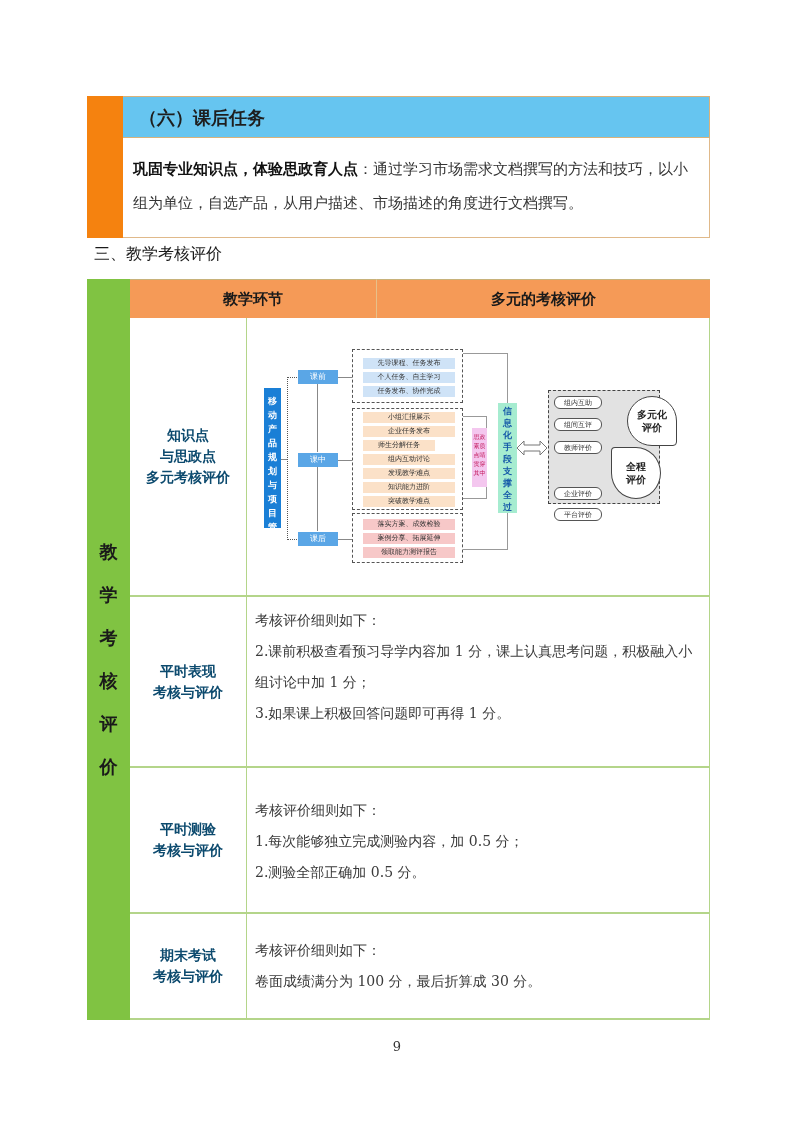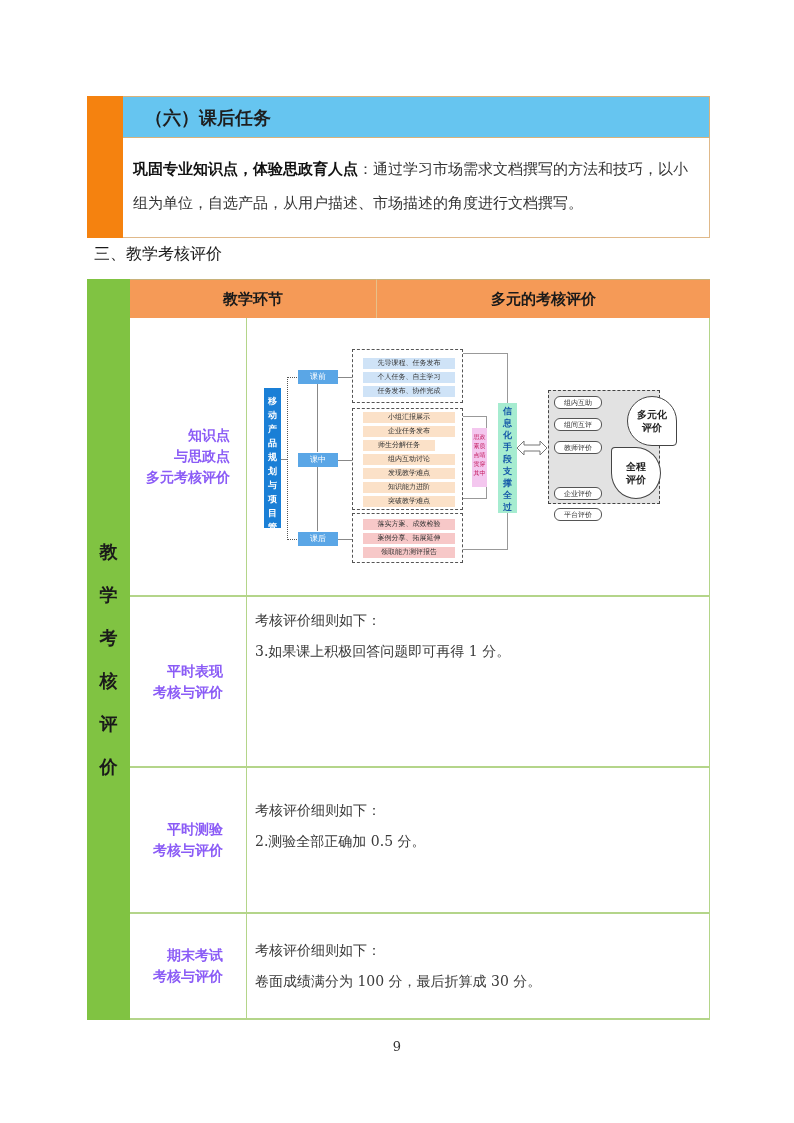--- a/index.html
+++ b/index.html
@@ -5,21 +5,21 @@
   html, body { margin: 0; padding: 0; background: #ffffff; }
   body { width: 794px; height: 1123px; position: relative; overflow: hidden;
          font-family: "DejaVu Serif", "Liberation Serif", serif; color: #222; }
   .abs { position: absolute; box-sizing: border-box; }
 
   
   .s6-left { left: 87px; top: 96px; width: 36px; height: 142px; background: #f5820f; }
   .s6-head { left: 123px; top: 96px; width: 587px; height: 42px; background: #66c5f0;
              border: 1px solid #d9b27a; border-left: none;
              font-family: "DejaVu Sans", sans-serif; font-weight: bold; font-size: 18px;
-             line-height: 42px; padding-left: 22px; color: #1e1e1e; }
+             line-height: 42px; padding-left: 16px; color: #1e1e1e; }
   .s6-body { left: 123px; top: 138px; width: 587px; height: 100px; background: #fff;
              border: 1px solid #e0b98a; border-left: none; border-top: none;
              font-size: 15px; line-height: 34px; padding: 14px 8px 0 10px; color: #333; }
   .s6-body b { font-family: "DejaVu Sans", sans-serif; font-weight: bold; color: #111; }
 
   .sec-title { left: 94px; top: 244px; font-family: "DejaVu Sans", sans-serif;
                font-size: 16px; color: #1a1a1a; }
 
   
   .green-col { left: 87px; top: 279px; width: 43px; height: 741px; background: #80c342; }
@@ -27,22 +27,22 @@
                 font-family: "DejaVu Sans", sans-serif; font-weight: bold; font-size: 18px;
                 color: #1a1a1a; line-height: 43px; }
   .th { top: 279px; height: 39px; background: #f59a57; font-family: "DejaVu Sans", sans-serif;
         font-weight: bold; font-size: 15px; text-align: center; line-height: 39px; color: #1a1a1a;
         border-top: 1px solid #c8b27a; }
   .th1 { left: 130px; width: 247px; border-right: 1px solid #e7c08a; }
   .th2 { left: 377px; width: 333px; }
 
   .row { left: 130px; width: 580px; border-bottom: 2px solid #b4d58a; border-right: 1px solid #b4d58a; }
   .lab { left: 130px; width: 117px; border-right: 1px solid #b4d58a;
-         display: flex; align-items: center; justify-content: center; text-align: right;
-         font-family: "DejaVu Sans", sans-serif; font-weight: bold; font-size: 14px; line-height: 21px; color: #8b5cf6; }
+         display: flex; align-items: center; justify-content: center; text-align: center;
+         font-family: "DejaVu Sans", sans-serif; font-weight: bold; font-size: 14px; line-height: 21px; color: #0c4a6e; }
   .cont { left: 247px; width: 463px; padding: 0 6px 0 8px; font-size: 14px; line-height: 31px; color: #3a3a3a; }
 
   
   .dg { font-family: "DejaVu Sans", sans-serif; }
   .dg-vtitle { left: 264px; top: 388px; width: 17px; height: 140px; background: #1a7fd6; color: #fff;
                font-size: 9px; font-weight: bold; text-align: center; line-height: 14px; padding-top: 6px; }
   .dg-stage { width: 40px; height: 14px; background: #5aa6e6; color: #fff; font-size: 8px;
               text-align: center; line-height: 14px; }
   .dg-box { border: 1px dashed #555; background: #fff; }
   .dg-item { height: 11px; font-size: 7px; text-align: center; line-height: 11px; color: #333; }
@@ -194,32 +194,34 @@
 
 <div class="abs row" style="top:597px;height:171px;"></div>
 <div class="abs lab" style="top:597px;height:169px;">
   <div>
     <div>平时表现</div>
     <div>考核与评价</div>
   </div>
 </div>
 <div class="abs cont" style="top:605px;">
   <div>考核评价细则如下：</div>
+  <div>2.课前积极查看预习导学内容加 1 分，课上认真思考问题，积极融入小组讨论中加 1 分；</div>
   <div>3.如果课上积极回答问题即可再得 1 分。</div>
 </div>
 
 <div class="abs row" style="top:768px;height:146px;"></div>
 <div class="abs lab" style="top:768px;height:144px;">
   <div>
     <div>平时测验</div>
     <div>考核与评价</div>
   </div>
 </div>
 <div class="abs cont" style="top:795px;">
   <div>考核评价细则如下：</div>
+  <div>1.每次能够独立完成测验内容，加 0.5 分；</div>
   <div>2.测验全部正确加 0.5 分。</div>
 </div>
 
 <div class="abs row" style="top:914px;height:106px;"></div>
 <div class="abs lab" style="top:914px;height:104px;">
   <div>
     <div>期末考试</div>
     <div>考核与评价</div>
   </div>
 </div>

